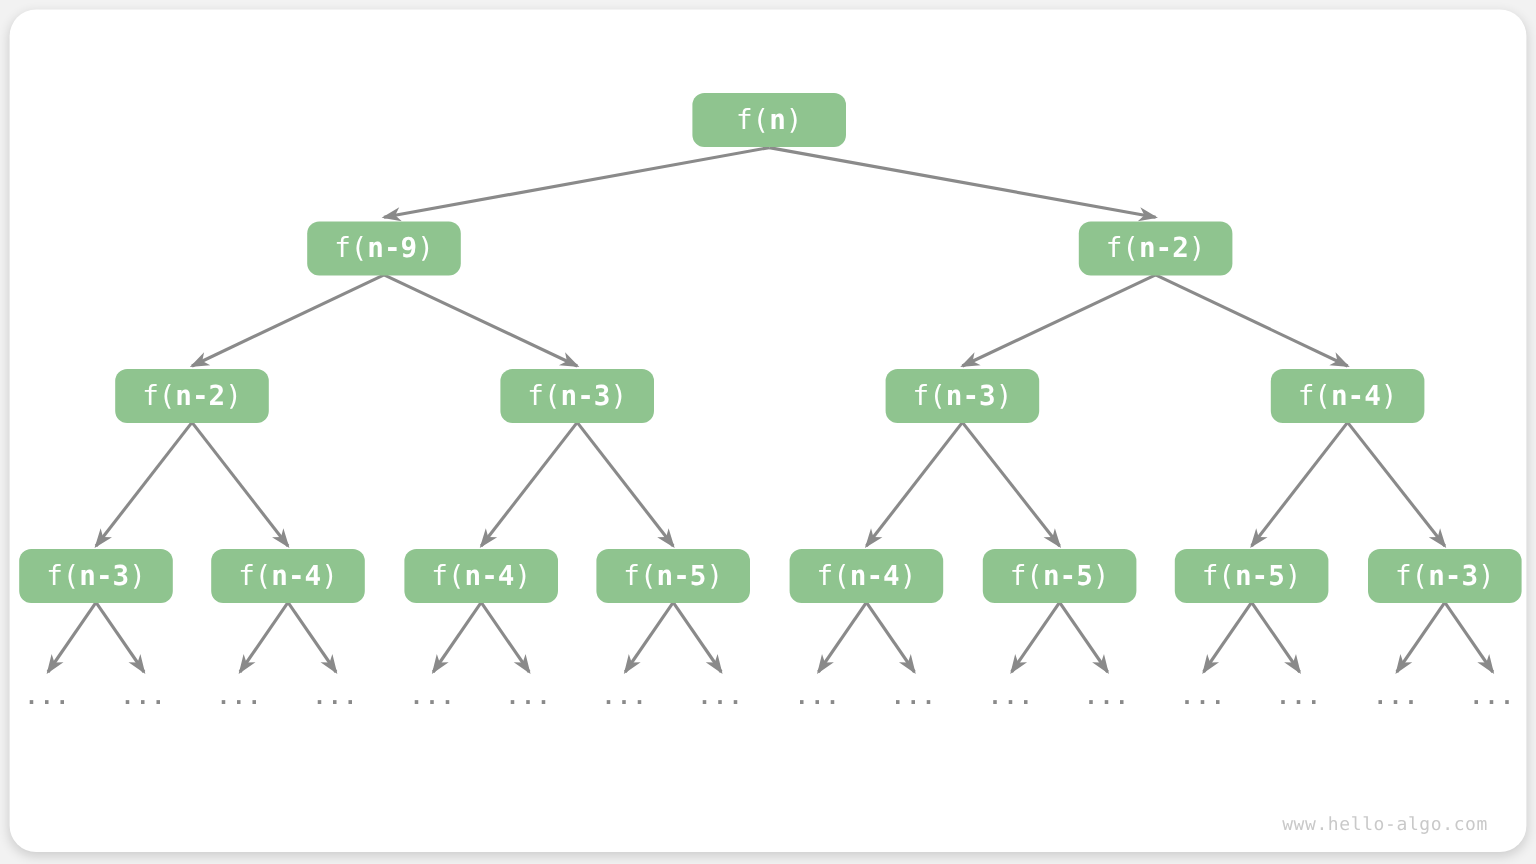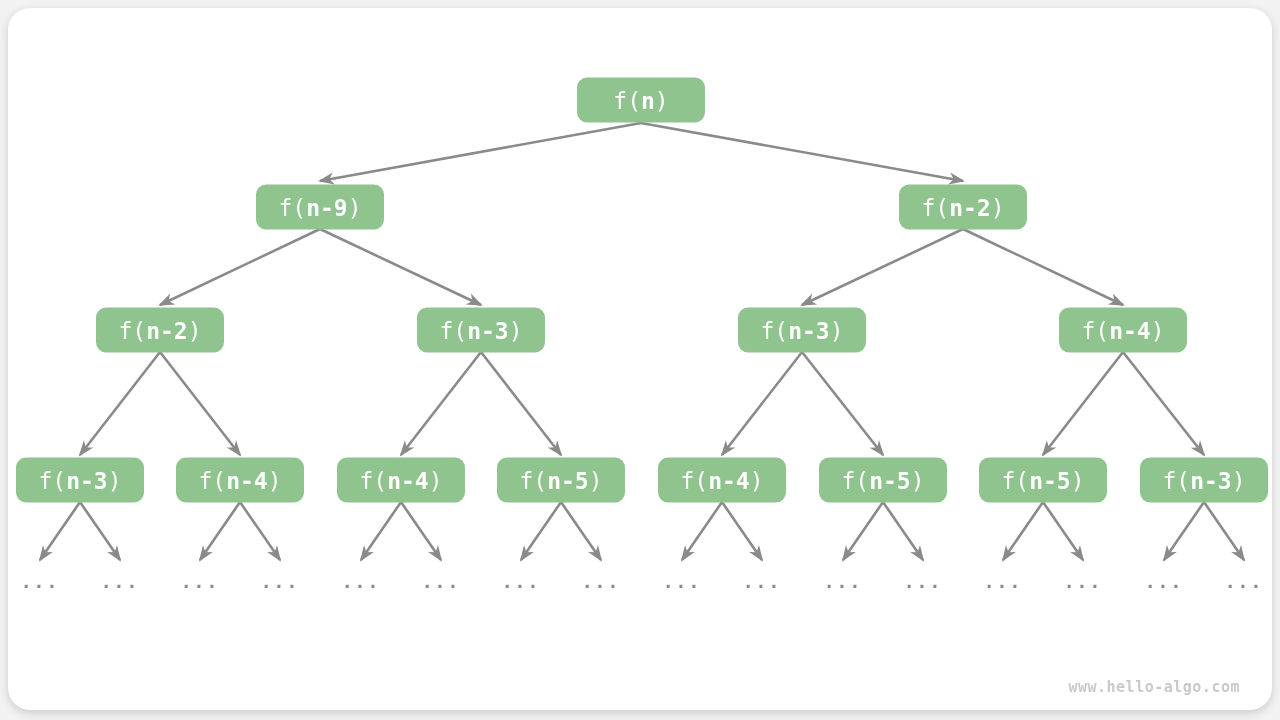--- a/index.html
+++ b/index.html
@@ -54,21 +54,20 @@
     font-weight: bold;
     letter-spacing: 2px;
   }
   .watermark {
     position: absolute;
     right: 40px;
     bottom: 24px;
     color: #c9c9c9;
     font-size: 15px;
     letter-spacing: 0.5px;
-    font-weight: bold;
   }
 </style>
 </head>
 <body>
 
 <div class="card"></div>
 
 <div class="stage">
 
   <svg class="edges" viewBox="0 0 1280 720" xmlns="http://www.w3.org/2000/svg">

